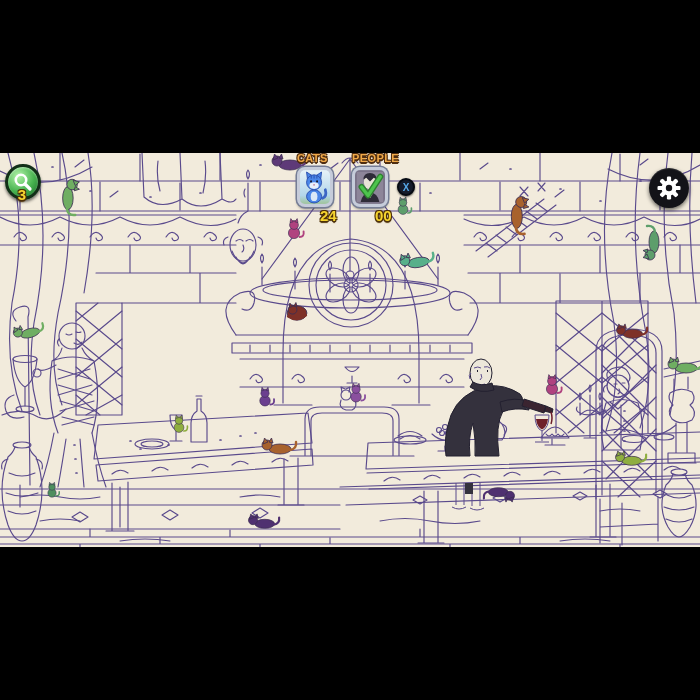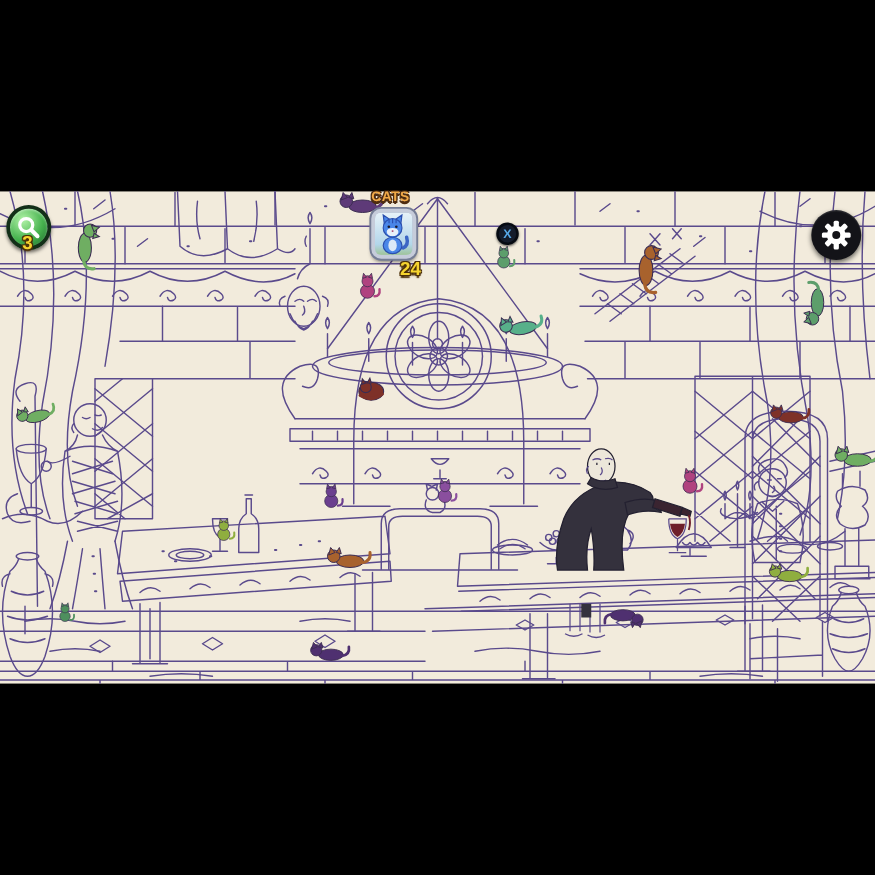--- a/index.html
+++ b/index.html
@@ -383,20 +383,38 @@
         <path d="M12,6 v3 M15,5.5 v3.5 M18,6 v3" stroke="#2b4fae" fill="none"></path>
         <ellipse cx="15" cy="16.5" rx="5" ry="3.5" fill="#e8f0fa" stroke="none"></ellipse>
         <circle cx="11.8" cy="12" r="1.1" fill="#1a1a2a"></circle>
           <circle cx="18.2" cy="12" r="1.1" fill="#1a1a2a"></circle>
         <path d="M15,15 l0,1.5" stroke="#b0527a" stroke-width="1.4"></path>
       </svg>
     </div>
     <div class="cvalue">24</div>
   </div>
 
+  <div class="counter people">
+    <div class="clabel">PEOPLE</div>
+    <div class="badge">
+      <svg viewBox="0 0 32 36">
+        <rect width="32" height="36" fill="#7b7389"></rect>
+        <rect x="2" y="2" width="28" height="32" fill="#8d8599"></rect>
+        <path d="M6,34 Q8,24 16,24 Q24,24 26,34 Z" fill="#2e2b38"></path>
+        <path d="M13,25 L16,30 L19,25 Z" fill="#ddd8cf"></path>
+        <ellipse cx="16" cy="13" rx="6.5" ry="7.5" fill="#e9e4d6"></ellipse>
+        <path d="M9,10 Q9,3 16,3 Q23,3 23,10 L20,8 L16,12 L12,8 Z" fill="#2e2b38"></path>
+        <g>
+          <path d="M7,18 L14,27 L27,7" fill="none" stroke="#2f8230" stroke-width="6.5" stroke-linecap="round" stroke-linejoin="round"></path>
+          <path d="M7,18 L14,27 L27,7" fill="none" stroke="#4dc44d" stroke-width="3.5" stroke-linecap="round" stroke-linejoin="round"></path>
+        </g>
+      </svg>
+    </div>
+    <div class="cvalue">00</div>
+  </div>
 
   <button class="dismiss-btn">X</button>
 
   <button class="settings-btn">
     <svg width="24" height="24" viewBox="-12 -12 24 24">
       <g fill="#fff">
         <rect x="-2.1" y="-11.5" width="4.2" height="6" rx="1.2"></rect>
         <rect x="-2.1" y="-11.5" width="4.2" height="6" rx="1.2" transform="rotate(45)"></rect>
         <rect x="-2.1" y="-11.5" width="4.2" height="6" rx="1.2" transform="rotate(90)"></rect>
         <rect x="-2.1" y="-11.5" width="4.2" height="6" rx="1.2" transform="rotate(135)"></rect>

